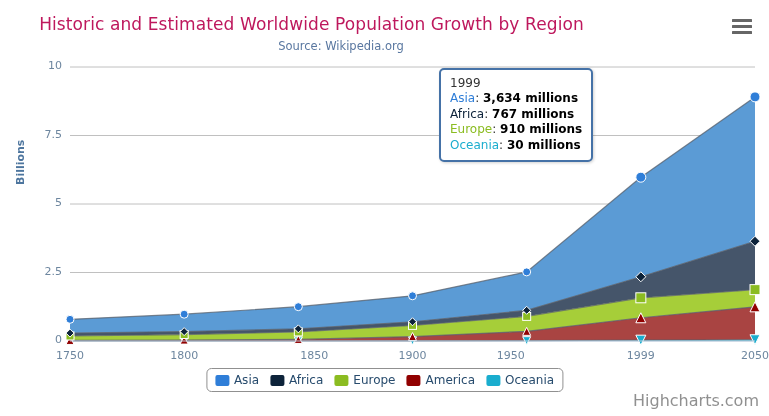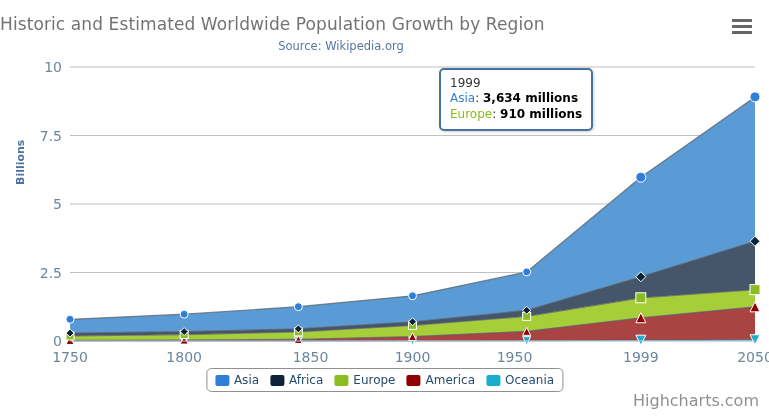--- a/index.html
+++ b/index.html
@@ -9,22 +9,22 @@
     font-family:"DejaVu Sans","Liberation Sans",sans-serif;
     overflow:hidden;
     position:relative;
     -webkit-font-smoothing:antialiased;
   }
   .chart-root{position:absolute;left:0;top:0;width:769px;height:416px;}
 
   
   .chart-title{
     position:absolute;left:0;top:14px;width:623px;
-    text-align:left;
-    font-size:17px;color:#737373;font-weight:normal;
+    text-align:center;
+    font-size:17px;color:#be185d;font-weight:normal;
     letter-spacing:.1px;
     white-space:nowrap;
   }
   .chart-subtitle{
     position:absolute;left:0;top:39px;width:682px;
     text-align:center;
     font-size:11.5px;color:#5977a0;
     white-space:nowrap;
   }
 
@@ -52,21 +52,21 @@
     left:14px;top:185px;
     font-size:11px;color:#4d759e;font-weight:bold;
     transform:rotate(-90deg);
     transform-origin:left top;
     white-space:nowrap;
   }
 
   
   .axis-label{
     position:absolute;
-    font-size:14px;color:#6d869f;
+    font-size:11px;color:#6d869f;
     white-space:nowrap;
   }
   .ylabel{text-align:right;}
 
   
   .legend{
     position:absolute;
     left:50%;transform:translateX(-50%);
     top:368px;
     border:1px solid #909090;
@@ -214,18 +214,20 @@
       <div class="legend-item">
         <span class="legend-swatch" style="background: rgb(26, 173, 206);"></span>
         <span class="legend-text">Oceania</span>
       </div>
     </div>
 
   <div class="tooltip">
     <div class="tt-header">1999</div>
     <div id="tt-rows">
         <div class="tt-row"><span class="tt-name" style="color: rgb(47, 126, 216);">Asia</span><span>: </span><span class="tt-val">3,634 millions</span></div>
+        <div class="tt-row"><span class="tt-name" style="color: rgb(13, 35, 58);">Africa</span><span>: </span><span class="tt-val">767 millions</span></div>
         <div class="tt-row"><span class="tt-name" style="color: rgb(139, 188, 33);">Europe</span><span>: </span><span class="tt-val">910 millions</span></div>
+        <div class="tt-row"><span class="tt-name" style="color: rgb(26, 173, 206);">Oceania</span><span>: </span><span class="tt-val">30 millions</span></div>
       </div>
   </div>
 
   <div class="credits">Highcharts.com</div>
 </div>
 
 </body></html>

